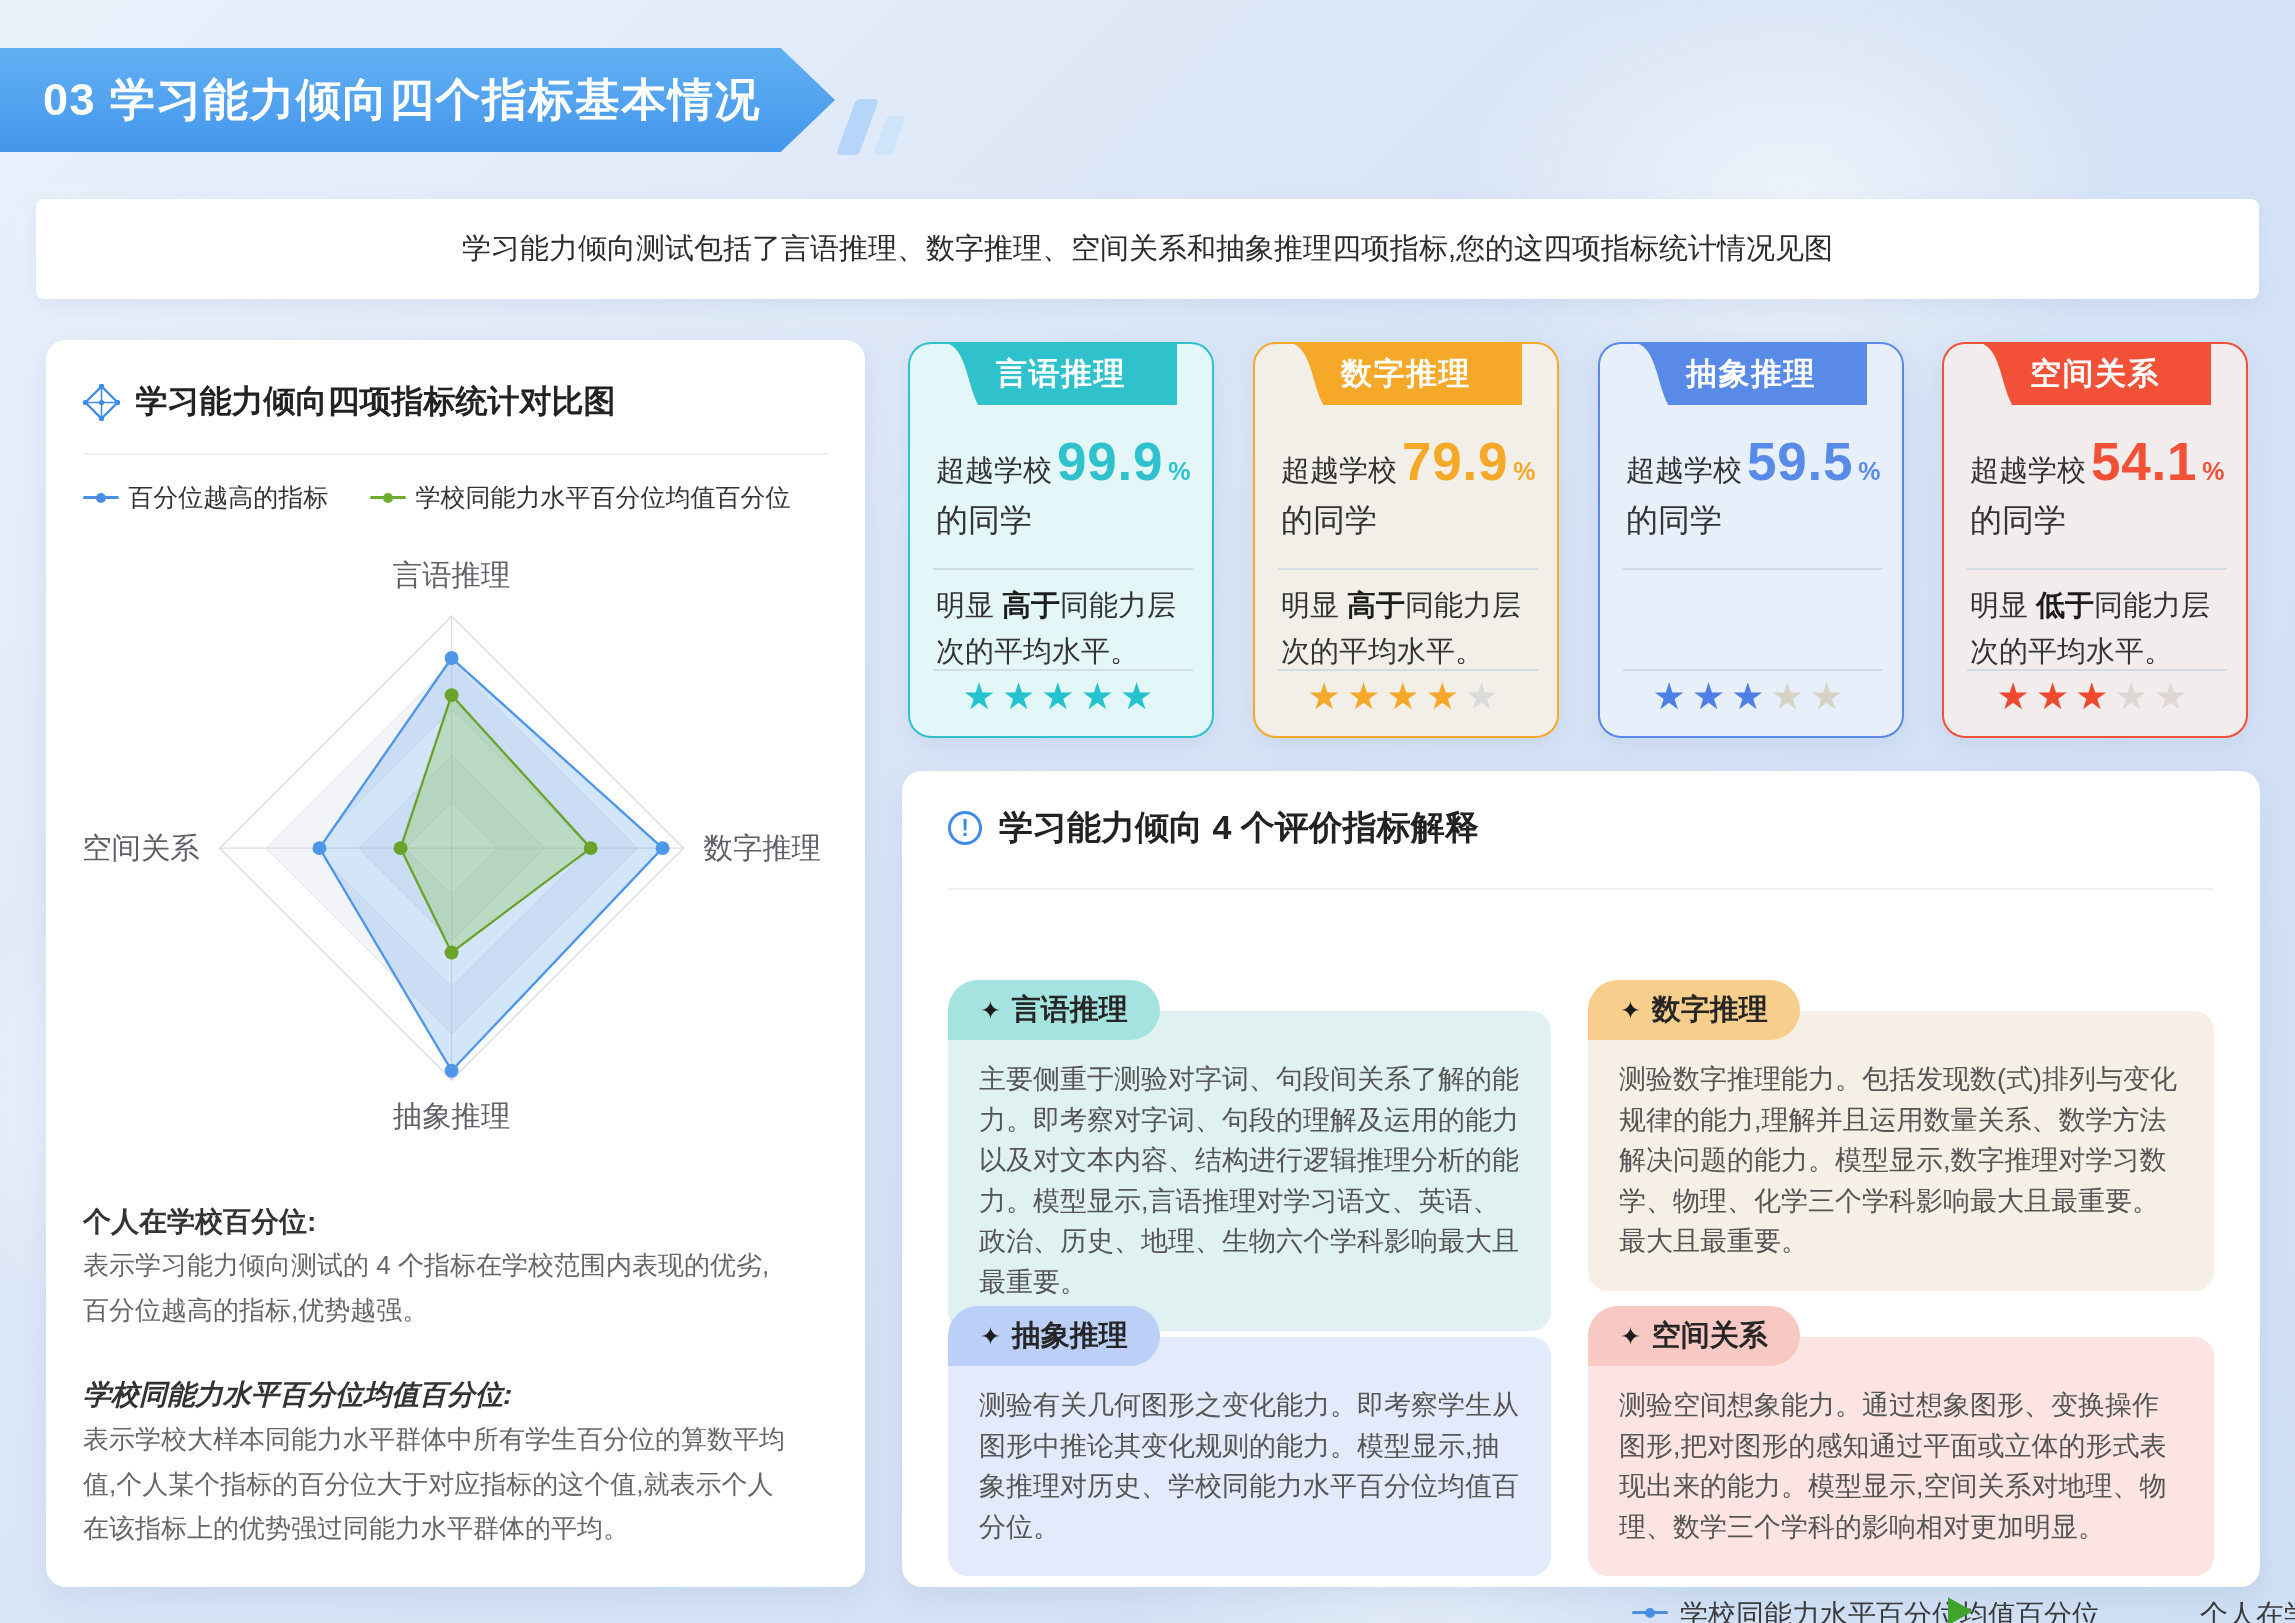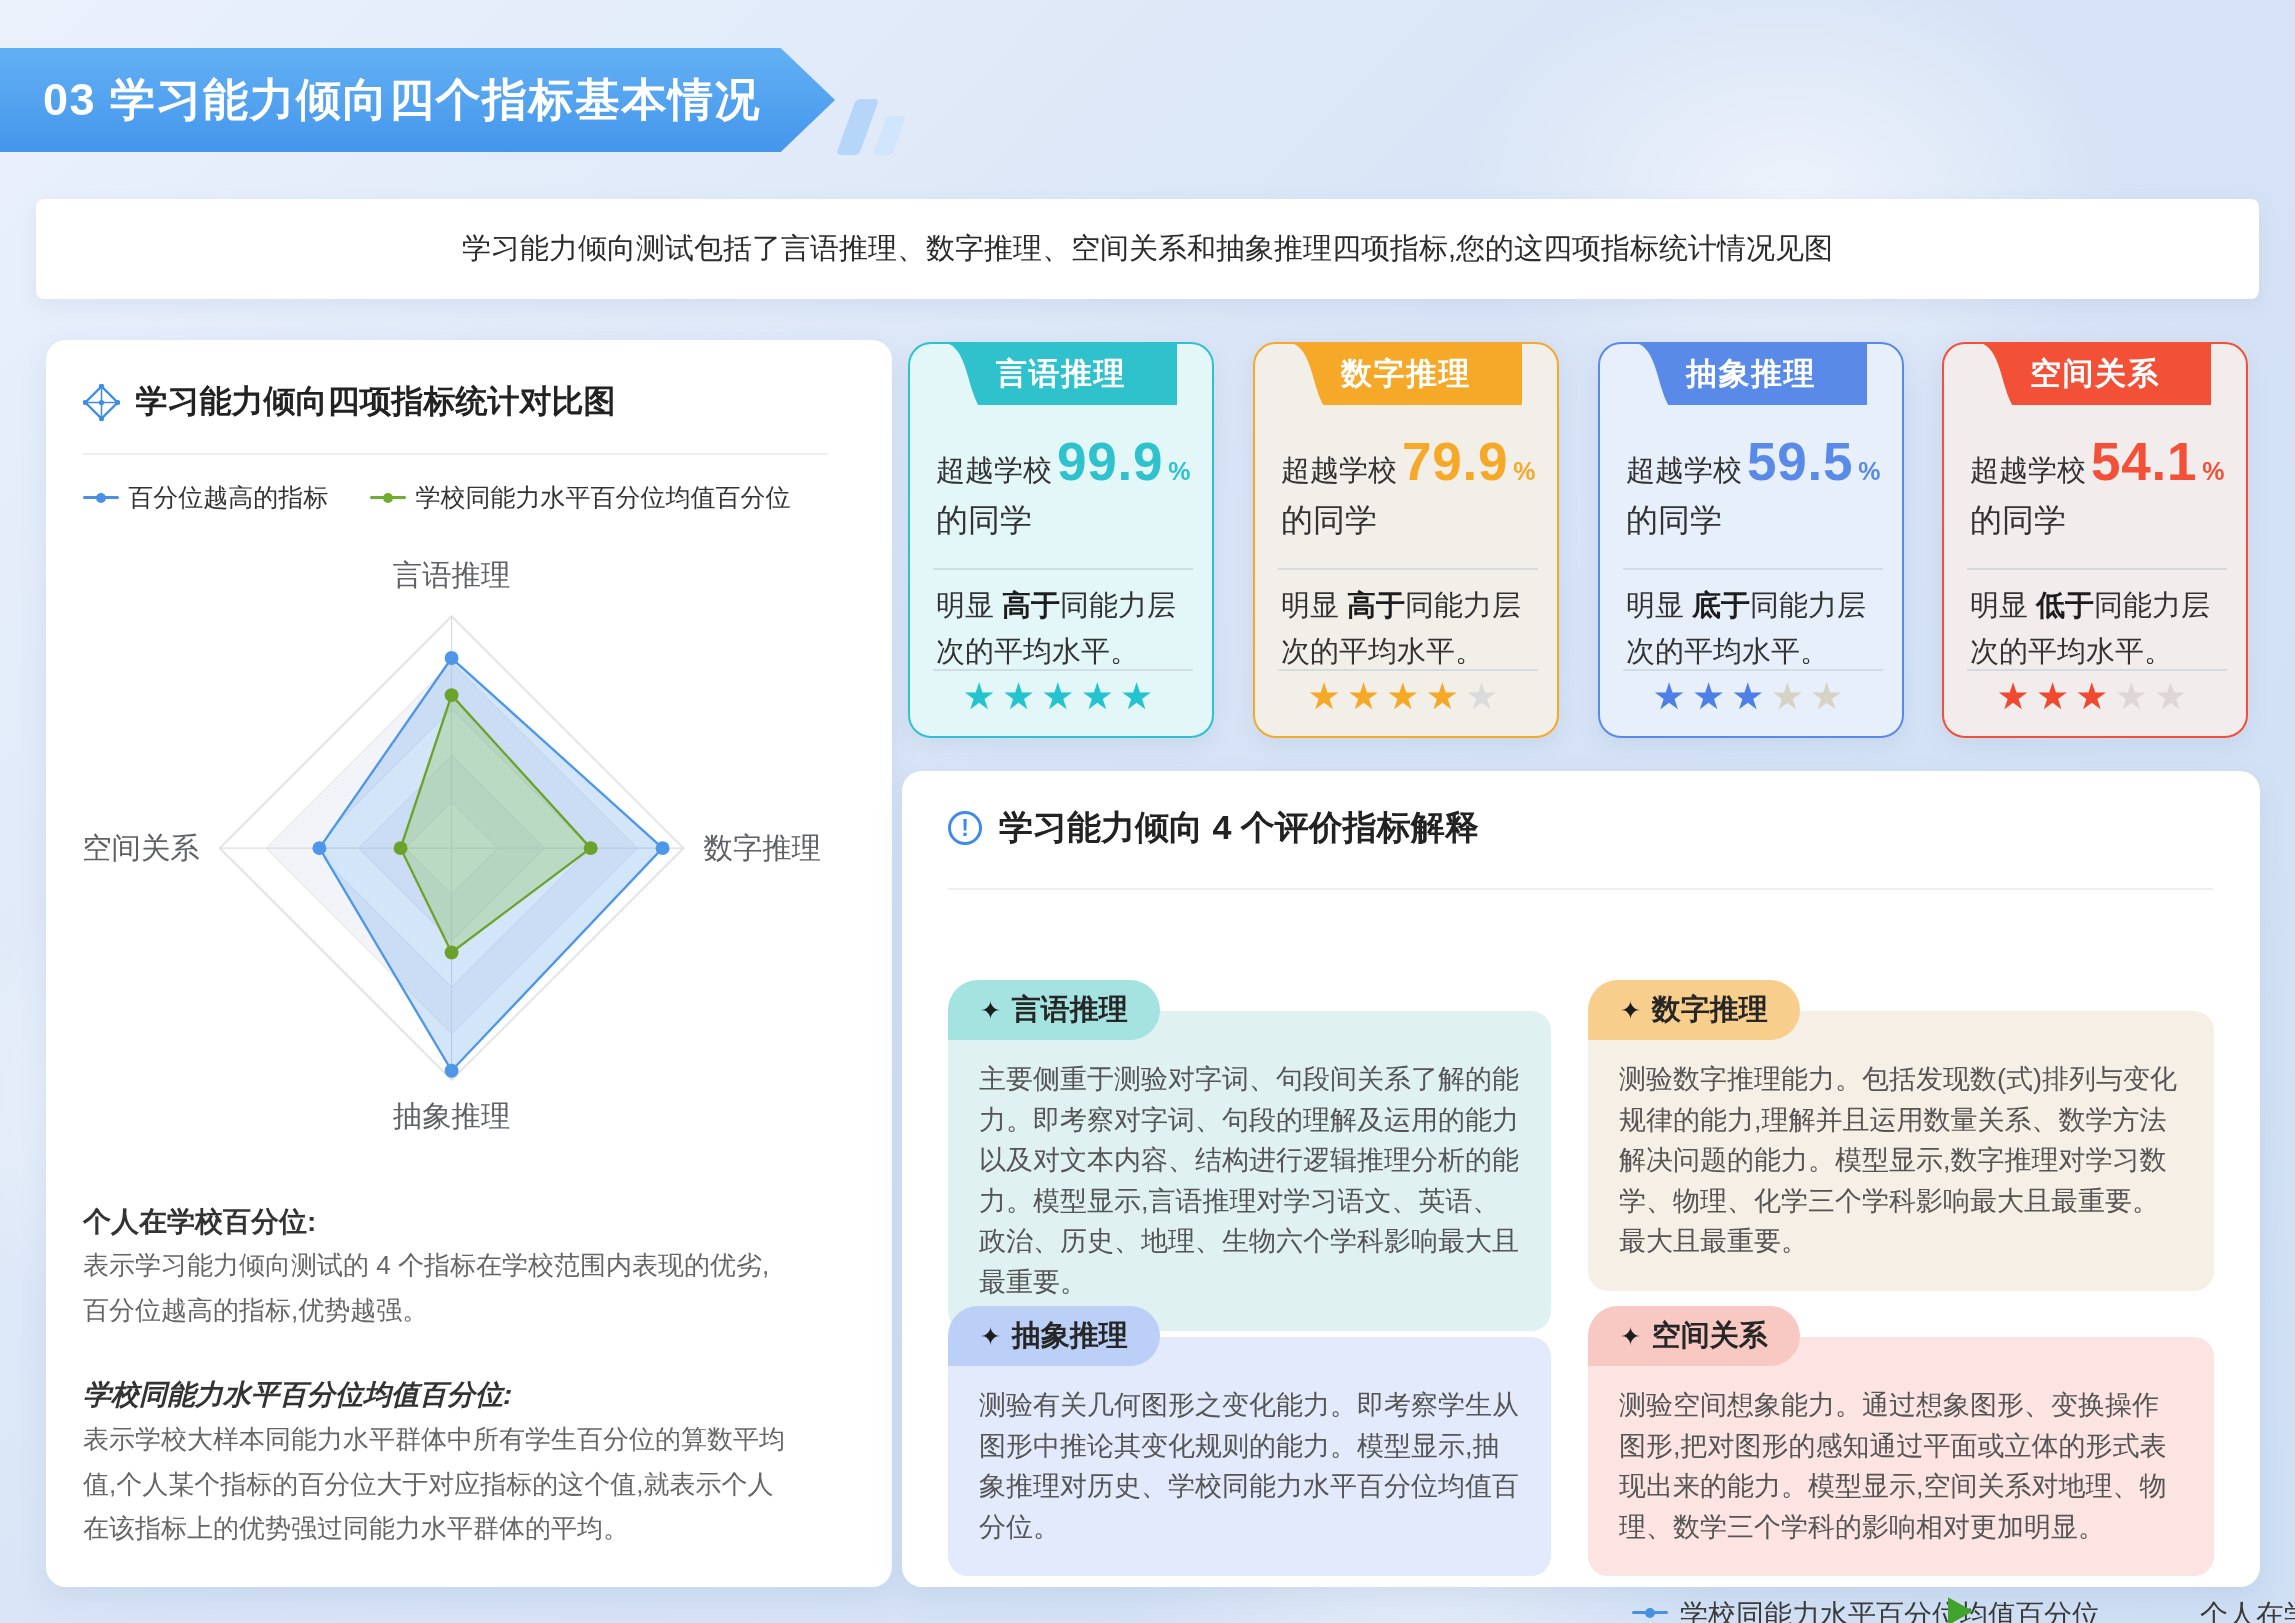--- a/index.html
+++ b/index.html
@@ -24,21 +24,21 @@
   #stripe2{left:880px;top:116px;width:18.5px;height:39px;background:#CFE5FB;}
 
   
   #intro{left:36px;top:199px;width:2223px;height:100px;background:#fff;border-radius:8px;
          box-shadow:0 6.2px 18.5px rgba(120,150,190,.12);
          display:flex;align-items:center;justify-content:center;}
   #intro .t{font-size:29px;color:#2c2c2c;}
 
   
   #radar-panel{left:46px;top:340px;width:819px;height:1247px;background:#fff;border-radius:20px;
-               box-shadow:0 9.3px 26px rgba(120,150,190,.16);padding-left:27px;}
+               box-shadow:0 9.3px 26px rgba(120,150,190,.16);}
   .rp-head{position:absolute;left:37px;top:40px;display:flex;align-items:center;gap:15.5px;}
   .rp-title{font-size:32px;font-weight:800;color:#222;}
   .rp-divider{position:absolute;left:37px;top:113px;width:745px;height:1.5px;background:#EFEFEF;}
   .rp-legend{position:absolute;left:37px;top:141px;display:flex;align-items:center;gap:42px;
              font-size:25px;color:#333;}
   .leg-item{display:flex;align-items:center;gap:9.3px;}
   .leg-marker{position:relative;width:36px;height:3.1px;border-radius:1.5px;}
   .leg-marker::after{content:"";position:absolute;left:50%;top:50%;width:10px;height:10px;
                      border-radius:50%;transform:translate(-50%,-50%);background:inherit;}
   #radar-svg{position:absolute;left:15.5px;top:199px;}
@@ -207,21 +207,20 @@
     <div class="card-tab">
         <span>抽象推理</span>
       </div>
     <div class="card-line1">
       <span class="cl-label">超越学校</span>
       <span class="cl-value">59.5</span>
       <span class="cl-pct">%</span>
     </div>
     <div class="card-line2">的同学</div>
     <div class="card-hr hr1"></div>
-    <div class="card-sentence"><span>明显</span><b>底于</b><span>同能力层次的平均水平。</span></div>
     <div class="card-hr hr2"></div>
     <div class="card-stars"><span style="color:#4D7FE6">★</span><span style="color:#4D7FE6">★</span><span style="color:#4D7FE6">★</span><span style="color:#D6D2C6">★</span><span style="color:#D6D2C6">★</span></div>
   </div>
 
   <div class="card" style="left: 1942px; --accent: #F25037; --bg: #F2ECEC;">
     <div class="card-tab">
         <span>空间关系</span>
       </div>
     <div class="card-line1">
       <span class="cl-label">超越学校</span>

